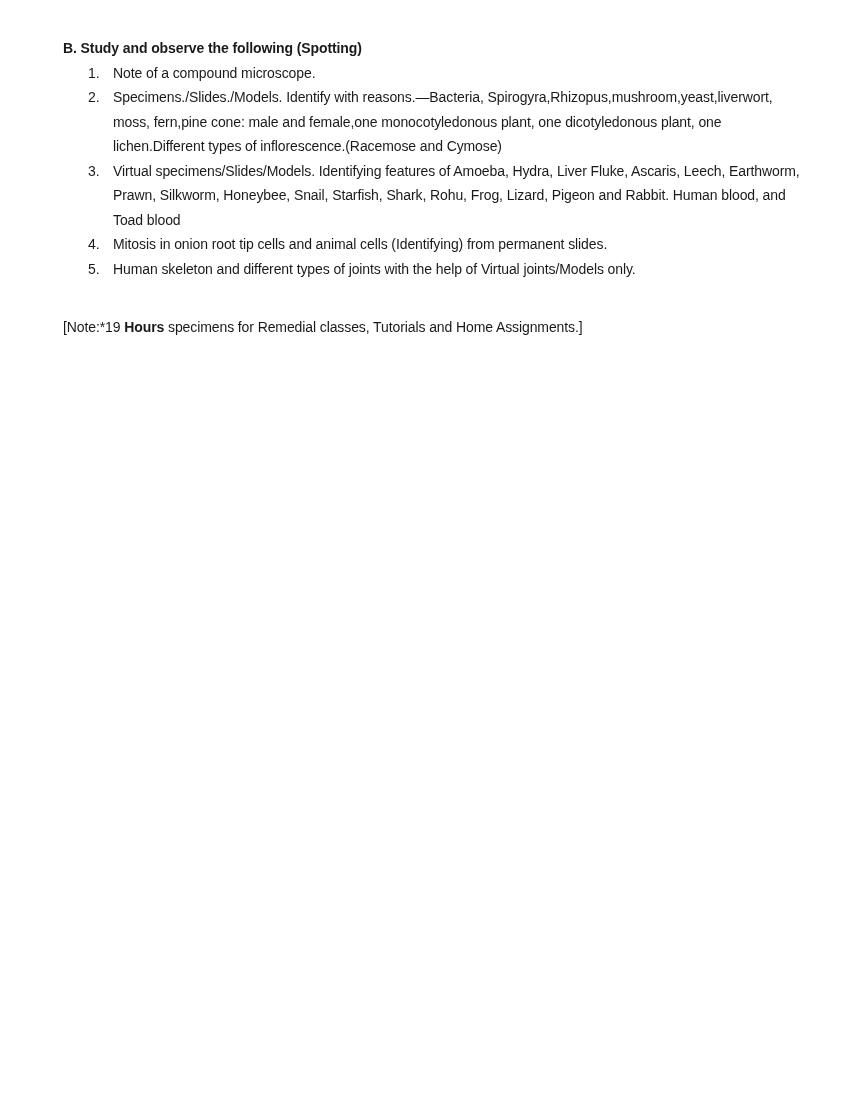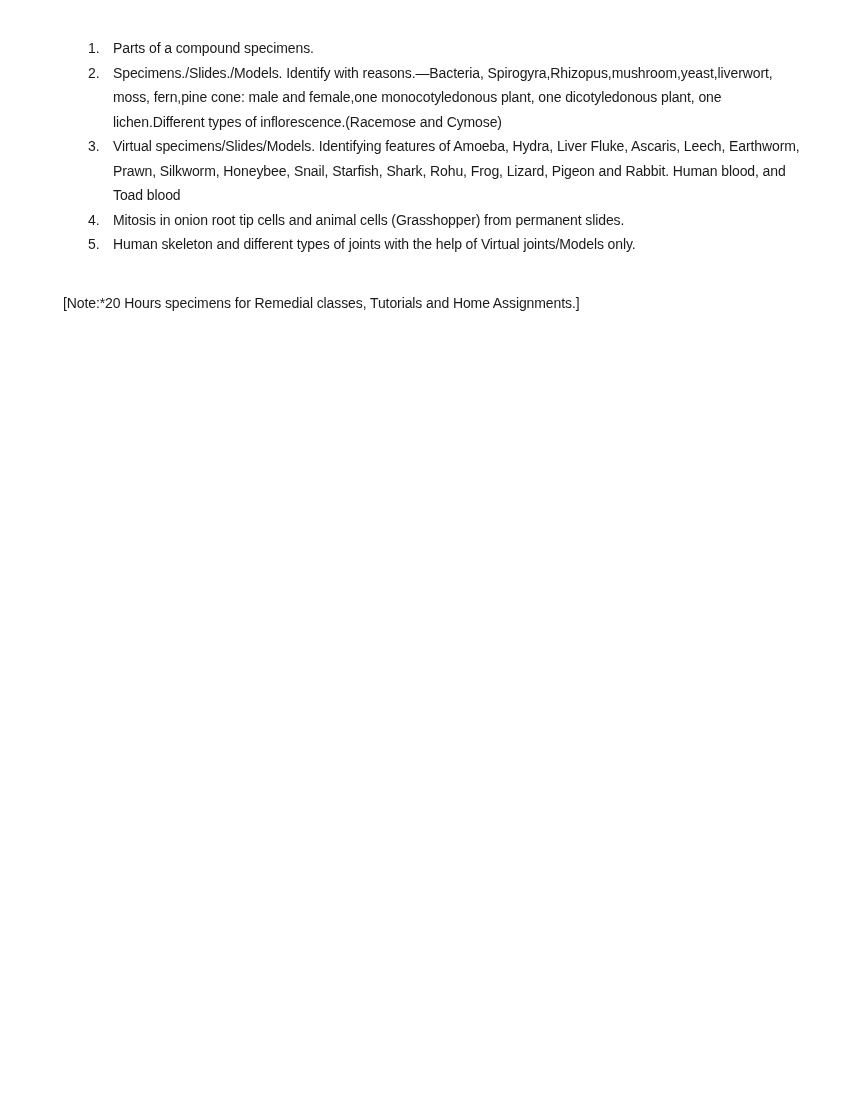--- a/index.html
+++ b/index.html
@@ -51,53 +51,54 @@
     flex: 1 1 auto;
     max-width: 699px;
   }
   .note-line {
     margin-top: 34px;
     font-size: 14px;
     line-height: 24.5px;
     letter-spacing: -0.1px;
   }
   .note-bold {
-    font-weight: normal;
+    font-weight: bold;
   }
 </style>
 </head>
 <body>
 
 <div class="page">
 
+  <p class="doc-heading">B. Study and observe the following (Spotting)</p>
 
   <ol class="spotting-list">
 
     <li class="list-item">
       <span class="item-number">1.</span>
-      <span class="item-text">Parts of a compound specimens.</span>
+      <span class="item-text">Note of a compound microscope.</span>
     </li>
 
     <li class="list-item">
       <span class="item-number">2.</span>
       <span class="item-text">Specimens./Slides./Models. Identify with reasons.—Bacteria, Spirogyra,Rhizopus,mushroom,yeast,liverwort, moss, fern,pine cone: male and female,one monocotyledonous plant, one dicotyledonous plant, one lichen.Different types of inflorescence.(Racemose and Cymose)</span>
     </li>
 
     <li class="list-item">
       <span class="item-number">3.</span>
       <span class="item-text">Virtual specimens/Slides/Models. Identifying features of Amoeba, Hydra, Liver Fluke, Ascaris, Leech, Earthworm, Prawn, Silkworm, Honeybee, Snail, Starfish, Shark, Rohu, Frog, Lizard, Pigeon and Rabbit. Human blood, and Toad blood</span>
     </li>
 
     <li class="list-item">
       <span class="item-number">4.</span>
-      <span class="item-text">Mitosis in onion root tip cells and animal cells (Grasshopper) from permanent slides.</span>
+      <span class="item-text">Mitosis in onion root tip cells and animal cells (Identifying) from permanent slides.</span>
     </li>
 
     <li class="list-item">
       <span class="item-number">5.</span>
       <span class="item-text">Human skeleton and different types of joints with the help of Virtual joints/Models only.</span>
     </li>
 
   </ol>
 
-  <p class="note-line"><span>[Note:*20 </span><span class="note-bold">Hours</span><span> specimens for Remedial classes, Tutorials and Home Assignments.]</span></p>
+  <p class="note-line"><span>[Note:*19 </span><span class="note-bold">Hours</span><span> specimens for Remedial classes, Tutorials and Home Assignments.]</span></p>
 
 </div>
 
 </body></html>

